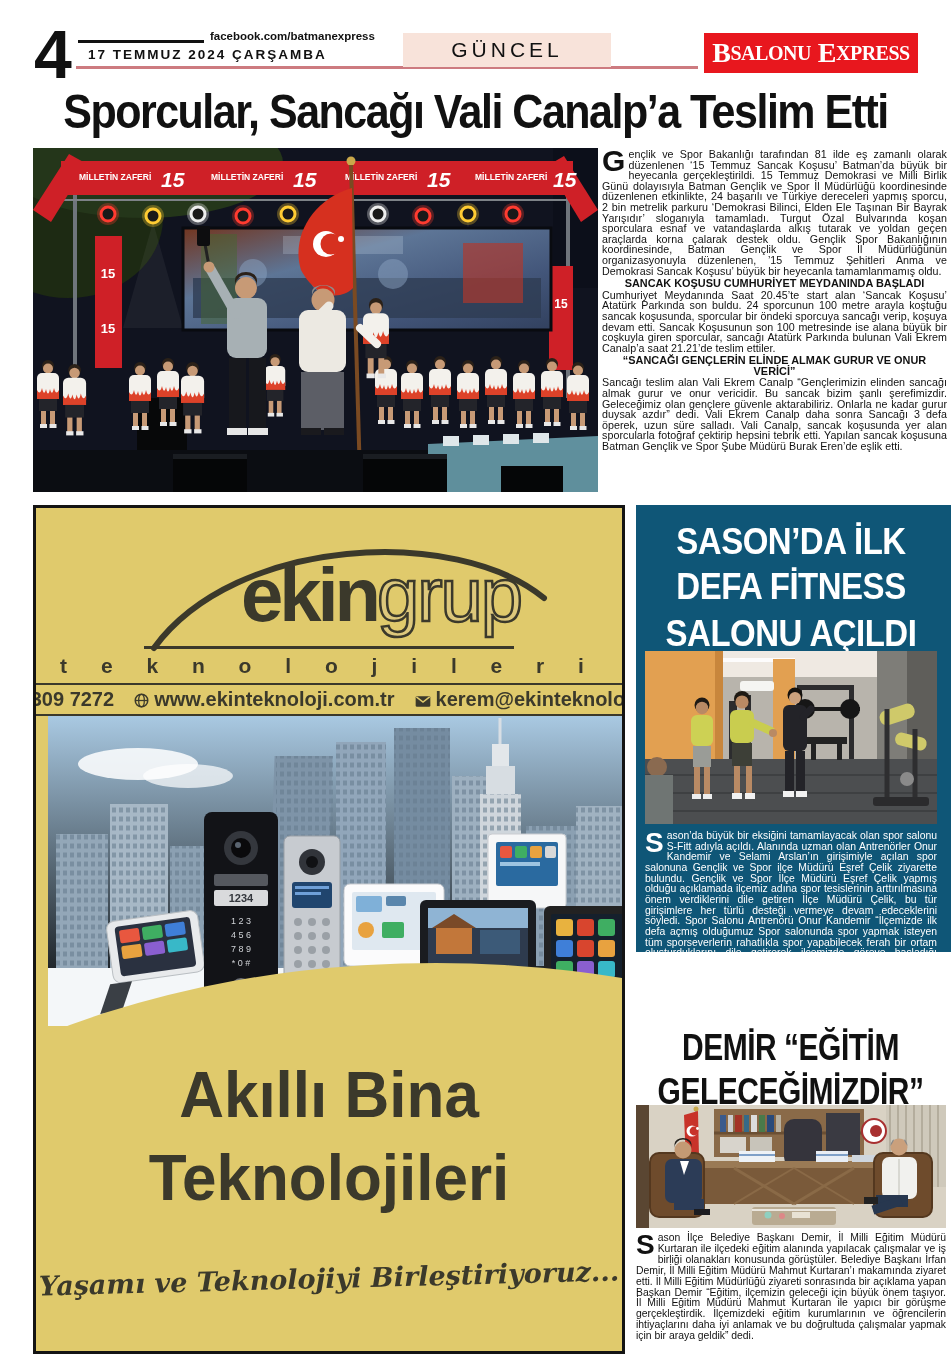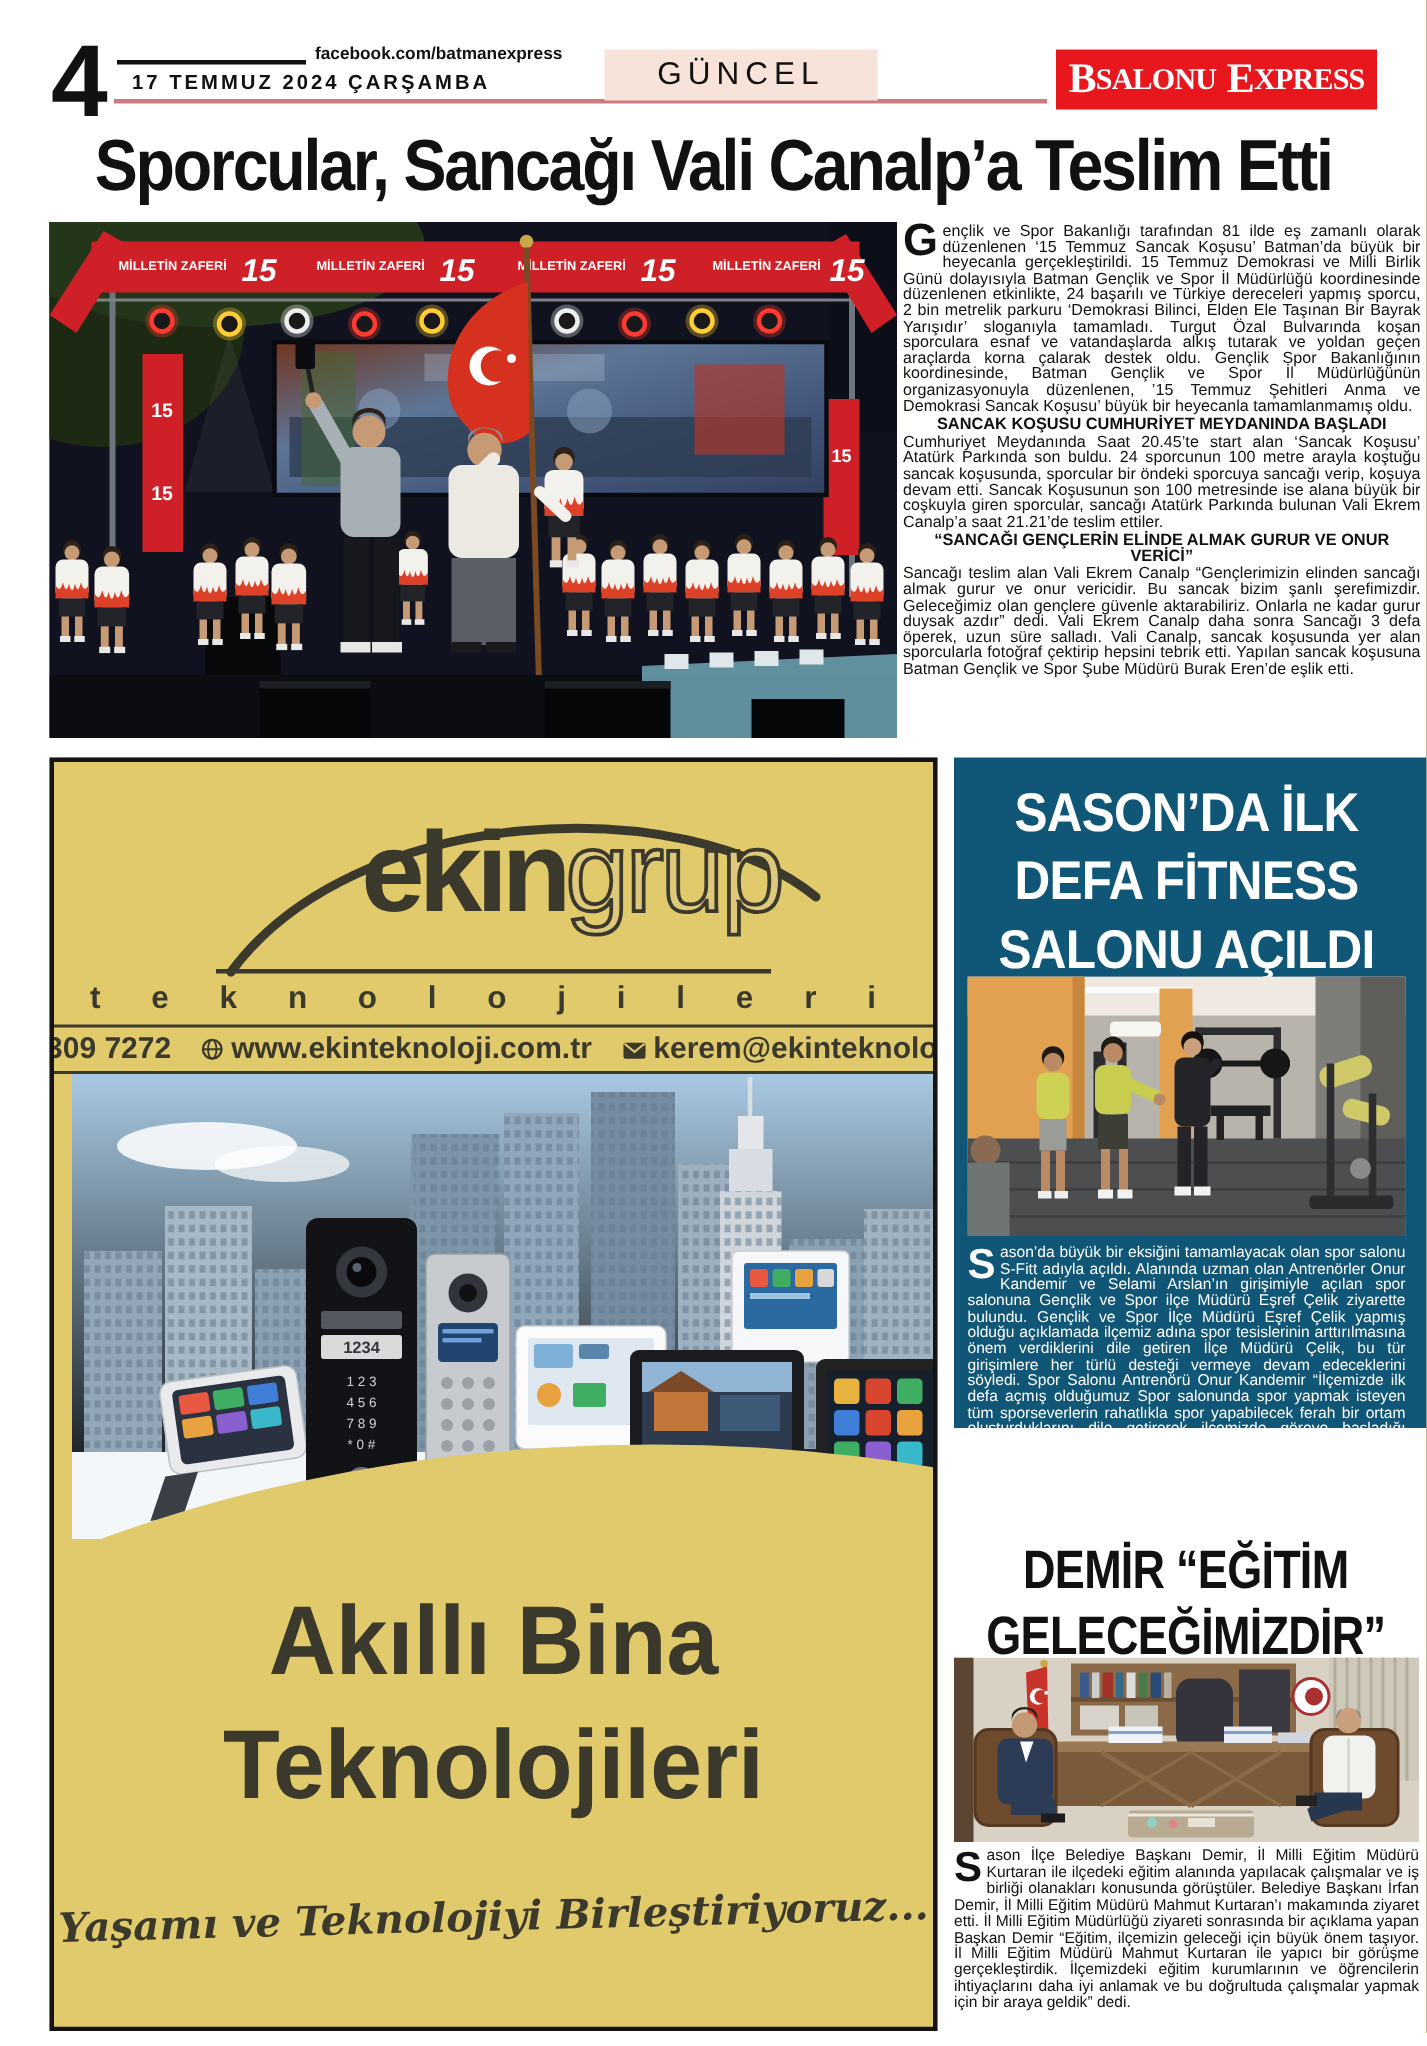--- a/index.html
+++ b/index.html
@@ -6,39 +6,39 @@
   body { background:#777; font-family:"Liberation Sans", sans-serif; }
   .page { position:relative; width:951px; height:1364px; background:#fff; margin:0 auto; overflow:hidden; color:#111; }
   .abs { position:absolute; }
 
   
   .pgnum { left:34px; top:20px; font-size:68px; font-weight:800; line-height:1; letter-spacing:-2px; }
   .hline { left:78px; top:40px; width:126px; height:2.5px; background:#111; }
   .fburl { left:210px; top:30px; font-size:11.5px; font-weight:700; }
   .hdate { left:88px; top:47px; font-size:13.5px; font-weight:700; letter-spacing:2px; }
   .redrule { left:76px; top:66px; width:622px; height:3px; background:#cd7b80; }
-  .guncel { left:403px; top:33px; width:182px; height:34px; background:#f8e3da; display:flex; align-items:center; justify-content:center; font-size:21px; letter-spacing:4px; font-weight:500; }
+  .guncel { left:403px; top:33px; width:208px; height:34px; background:#f8e3da; display:flex; align-items:center; justify-content:center; font-size:21px; letter-spacing:4px; font-weight:500; }
   .brand { left:704px; top:33px; width:214px; height:40px; background:#e8171e; color:#fff; display:flex; align-items:center; justify-content:center; font-family:"Liberation Serif", serif; font-weight:700; letter-spacing:-0.5px; white-space:nowrap; }
   .brand .big { font-size:28px; } .brand .sm { font-size:20px; }
   .brand .gap { width:7px; }
 
   
   .mainhead { left:28px; top:84px; width:895px; text-align:center; font-size:43px; font-weight:800; letter-spacing:-1.5px; transform:scaleY(1.12); transform-origin:top center; white-space:nowrap; }
 
   
   .mainphoto { left:33px; top:148px; width:565px; height:344px; background:#10131f; }
   .artcol { left:602px; top:149px; width:345px; font-size:10.7px; line-height:10.6px; text-align:justify; letter-spacing:0.05px; }
   .artcol p { margin:0; }
   .subhead { text-align:center; font-weight:700; font-size:10.9px; margin:2px 0 1px 0; letter-spacing:0; }
   .dropcap { float:left; font-size:30px; line-height:22px; font-weight:700; padding:1px 3px 0 0; }
 
   
   .ad { left:33px; top:505px; width:592px; height:849px; background:#e0ca6c; border:3px solid #141414; overflow:hidden; }
   .adswoosh { left:0; top:0; width:586px; height:175px; }
-  .adword { left:0; top:36px; width:671px; text-align:center; white-space:nowrap; line-height:1;padding-left:19px; }
+  .adword { left:0; top:49px; width:671px; text-align:center; white-space:nowrap; line-height:1;padding-left:19px; }
   .adword .ekin { font-size:76px; font-weight:800; color:#3b392b; letter-spacing:-4px; }
   .adword .grup { font-size:76px; font-weight:400; color:#ddc87c; -webkit-text-stroke:2.5px #3b392b; letter-spacing:-2px; }
   .adunderline { left:108px; top:138px; width:370px; height:3px; background:#3b392b; }
   .adtek { left:0; top:146px; width:586px; text-align:center; font-size:21px; letter-spacing:14px; color:#3b392b; font-weight:700; }
   .adcontact { left:0; top:175px; width:586px; height:33px; border-top:2.5px solid #3b392b; border-bottom:2.5px solid #3b392b; display:flex; align-items:center; justify-content:center; gap:20px; color:#3b392b; font-weight:700; font-size:20px; white-space:nowrap; }
   .adcontact .ic { display:inline-block; vertical-align:-2px; margin-right:5px; }
   .adcity { left:12px; top:208px; width:586px; height:310px; }
   .adarc { left:-300px; top:455px; width:1400px; height:840px; border-radius:50%; background:#e0ca6c; }
   .adtitle { left:0; top:545px; width:586px; text-align:center; font-size:62px; font-weight:800; color:#3b392b; line-height:1.28; transform:scaleY(1.05); transform-origin:top center; }
   .adslogan { left:0; top:755px; width:586px; text-align:center; font-family:"DejaVu Serif", serif; font-style:italic; font-weight:700; font-size:27px; color:#3b392b; transform:rotate(-1.5deg); }

